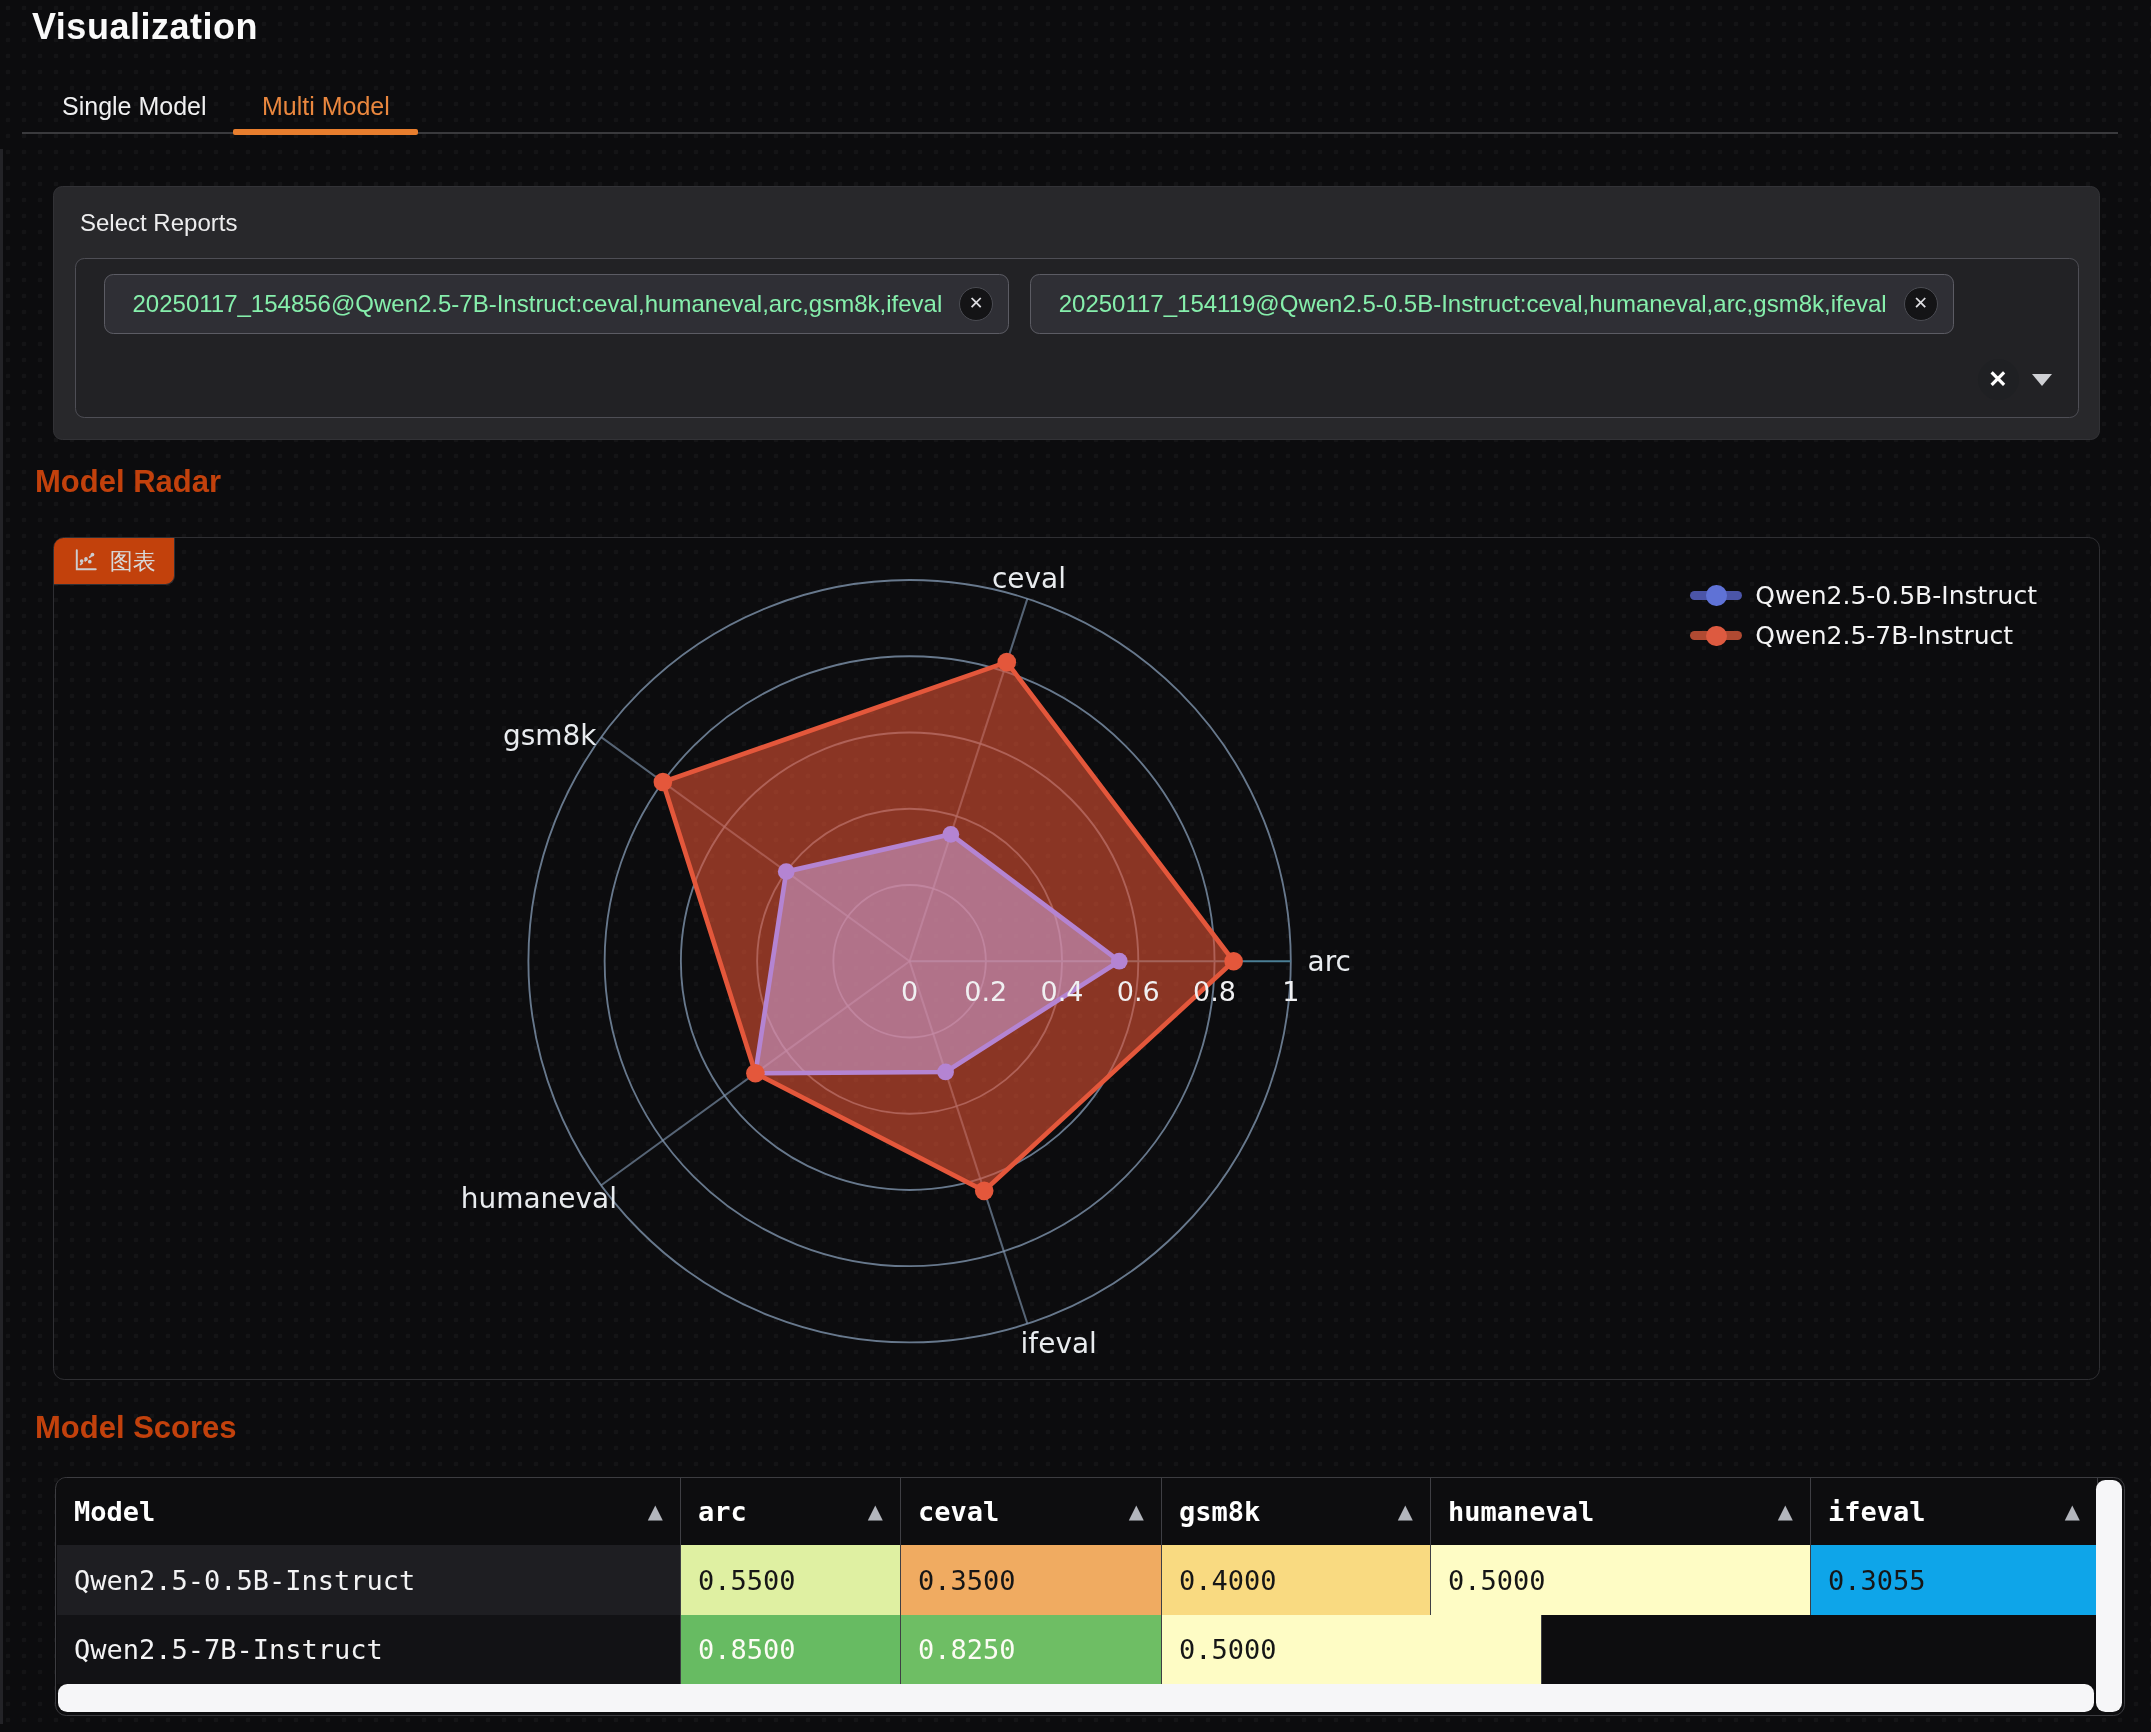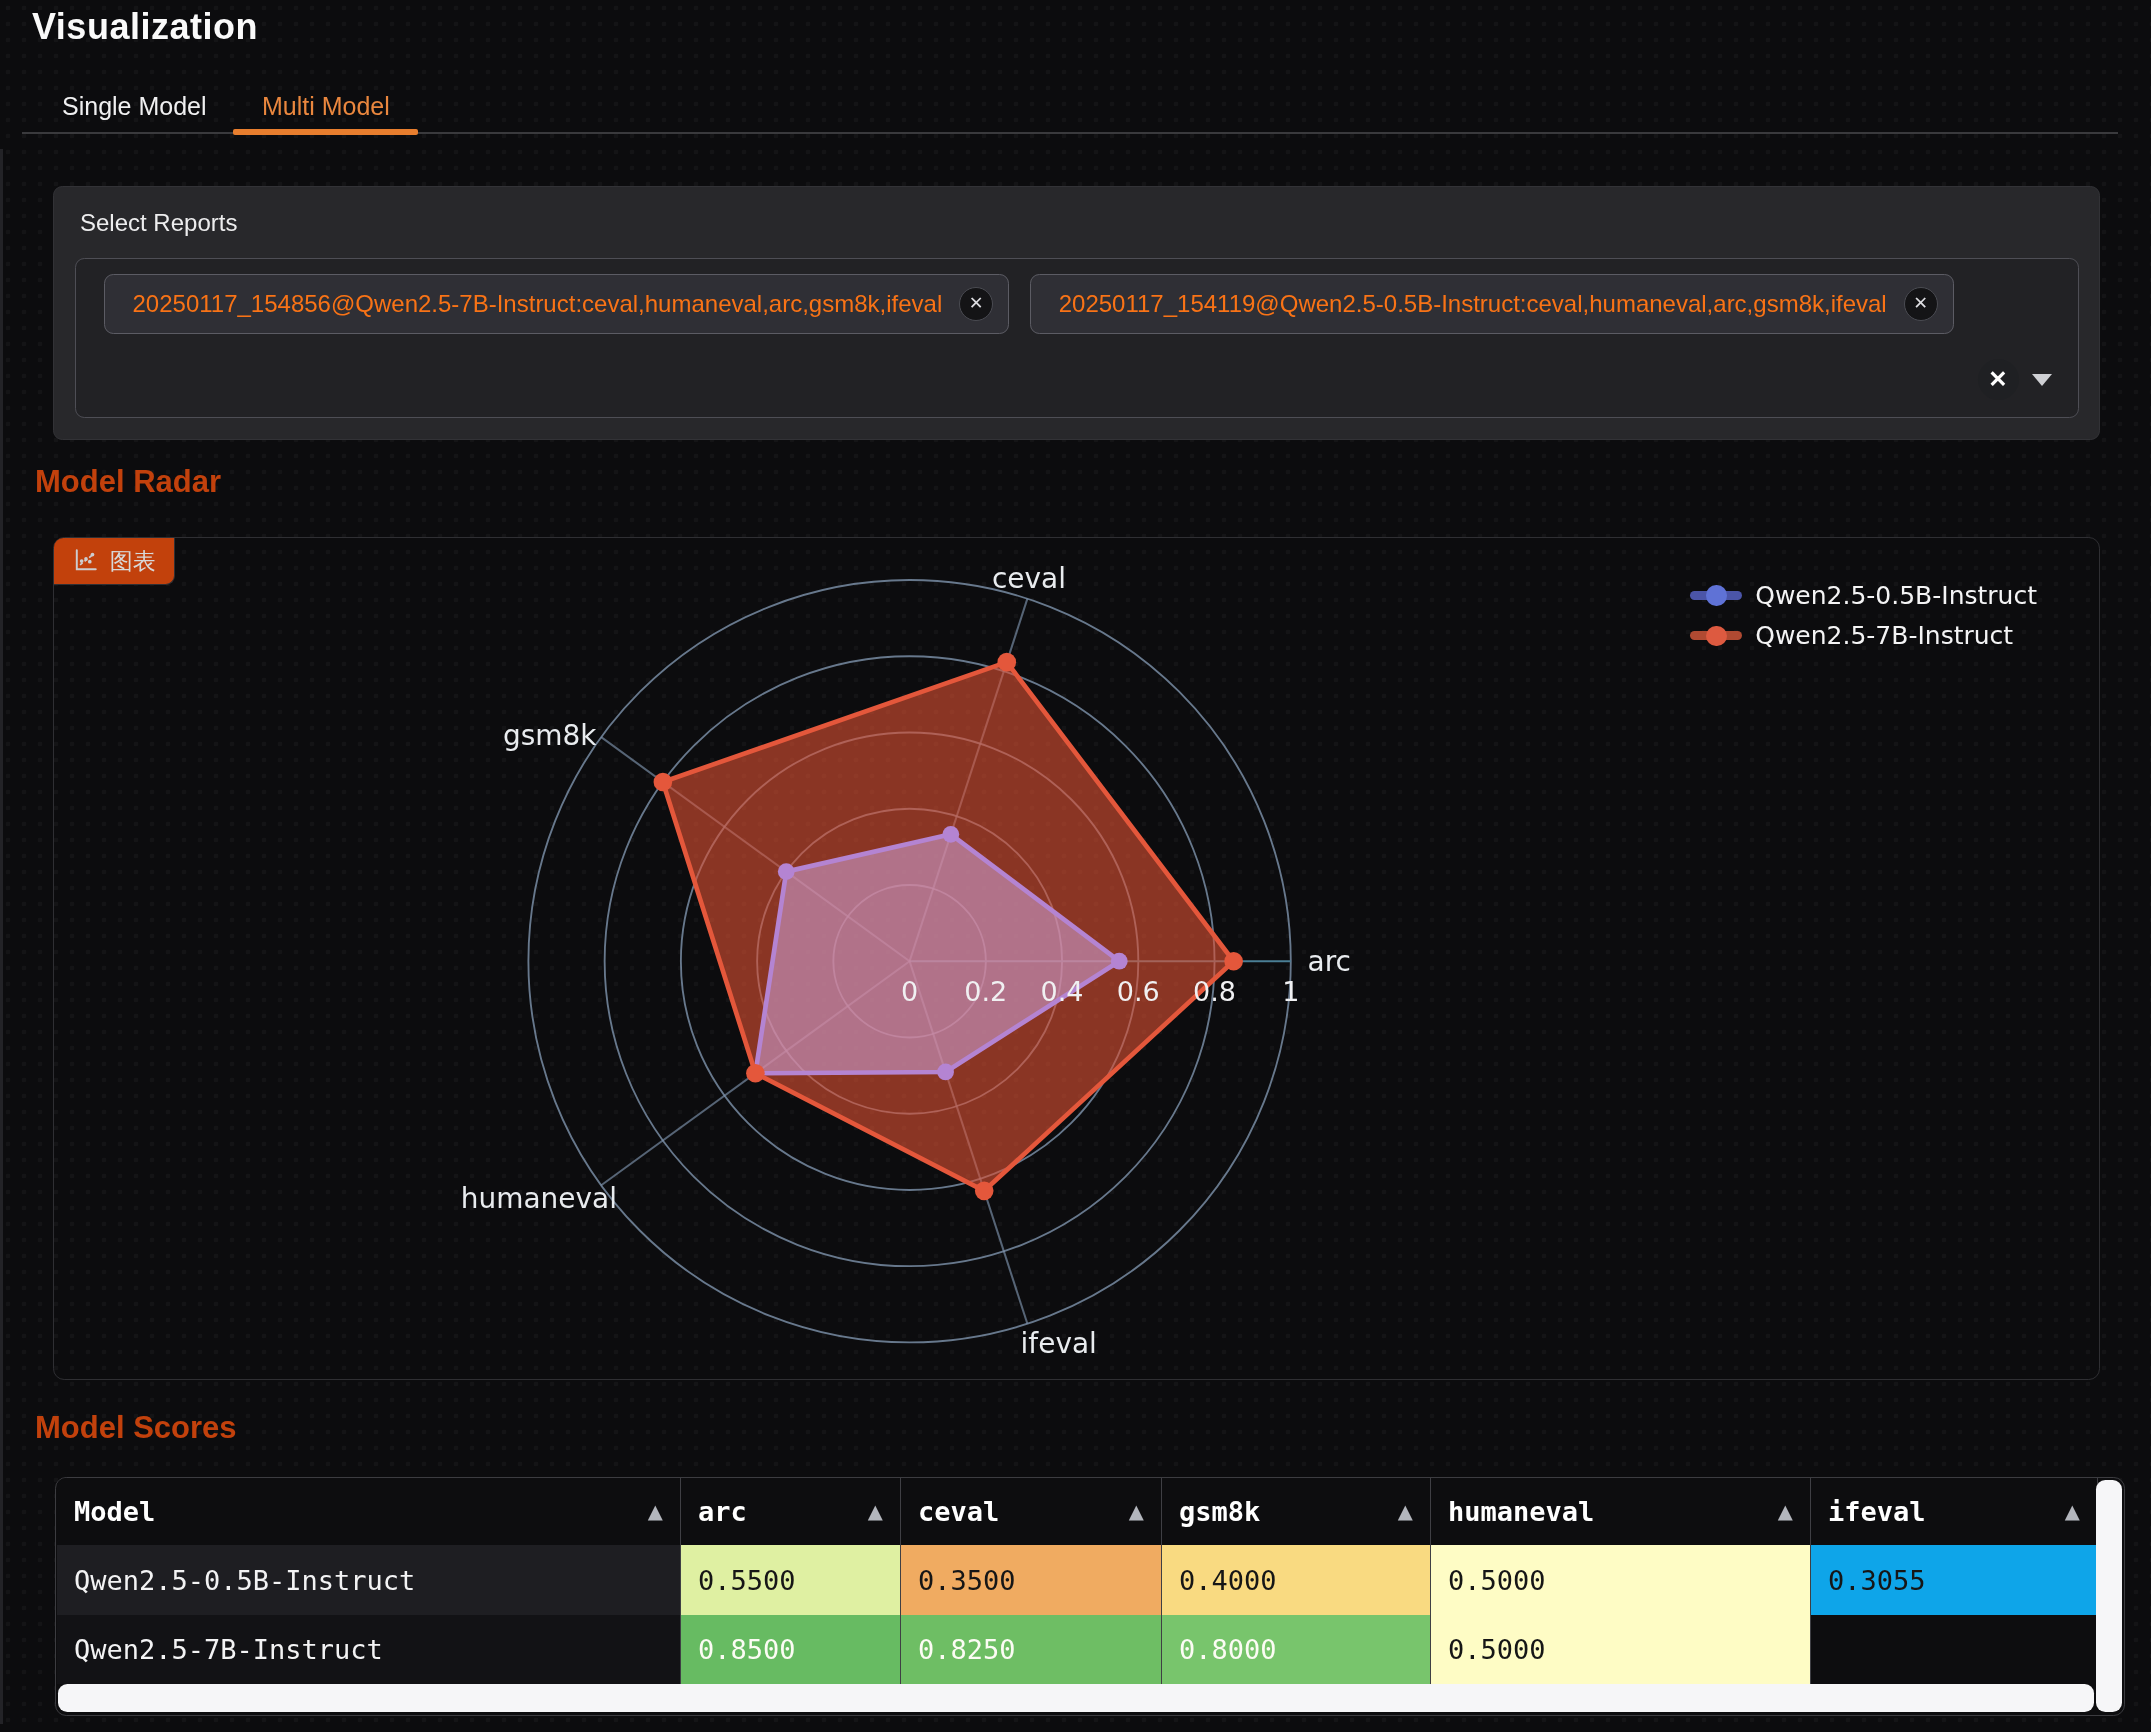--- a/index.html
+++ b/index.html
@@ -27,21 +27,21 @@
 
   
   .select-panel { position:absolute; left:53px; top:186px; width:2047px; height:254px;
     background-color:#28282b; border:1.9px solid #323236; border-radius:9.3px; }
   .select-label { position:absolute; left:26px; top:22.4px; font-size:24px; color:#ededee; }
   .select-box { position:absolute; left:20.5px; top:71px; right:20.5px; height:160px;
     background:#222225; border:1.9px solid #4e4e55; border-radius:9.3px; }
   .tags { position:absolute; left:28px; top:15px; display:flex; gap:20.5px; }
   .tag { height:60px; display:flex; align-items:center; gap:17px; padding:0 15px 0 28px;
     background:#2f2f35; border:1.9px solid #5c5c64; border-radius:9.3px; white-space:nowrap; }
-  .tag-text { font-size:24px; color:#f97316; }
+  .tag-text { font-size:24px; color:#86efac; }
   .tag-x { width:34px; height:34px; border-radius:50%; background:#141416; border:1.9px solid #4a4b52;
     color:#dedee2; font-size:17.7px; line-height:30px; text-align:center; cursor:pointer; flex:0 0 auto; }
   .select-controls { position:absolute; right:26px; bottom:17px; display:flex; align-items:center; gap:13px; }
   .clear-x { width:41px; height:41px; border-radius:50%; background:#1f2023; color:#ffffff;
     font-size:23px; font-weight:bold; line-height:41px; text-align:center; cursor:pointer; }
   .caret { width:0; height:0; border-left:10.3px solid transparent; border-right:10.3px solid transparent;
     border-top:12px solid #cfd0d4; cursor:pointer; }
 
   .section-heading { position:absolute; left:35px; font-size:31px; font-weight:bold; color:#c2410c; }
   .h-radar  { top:464px; }
@@ -221,20 +221,19 @@
         <div class="td" style="width: 220px; background: rgb(223, 240, 162); color: rgb(22, 22, 22);">0.5500</div>
         <div class="td" style="width: 261px; background: rgb(240, 171, 97); color: rgb(22, 22, 22);">0.3500</div>
         <div class="td" style="width: 269px; background: rgb(249, 218, 129); color: rgb(22, 22, 22);">0.4000</div>
         <div class="td" style="width: 380px; background: rgb(254, 252, 197); color: rgb(22, 22, 22);">0.5000</div>
         <div class="td" style="width: 287px; background: #0ea5e9; color: rgb(22, 22, 22);">0.3055</div>
       </div>
       <div class="tr row-b">
         <div class="td td-model" style="width: 624px; color: rgb(243, 243, 244);">Qwen2.5-7B-Instruct</div>
         <div class="td" style="width: 220px; background: rgb(103, 187, 98); color: rgb(252, 252, 244);">0.8500</div>
         <div class="td" style="width: 261px; background: rgb(110, 190, 100); color: rgb(252, 252, 244);">0.8250</div>
-        <div class="td" style="width: 269px; background: rgb(120, 197, 108); color: rgb(252, 252, 244);">0.8000</div>
         <div class="td" style="width: 380px; background: rgb(254, 252, 197); color: rgb(22, 22, 22);">0.5000</div>
       </div>
     </div>
   <div class="v-scroll"></div>
   <div class="h-scroll"></div>
 </div>
 
 
 </body></html>

